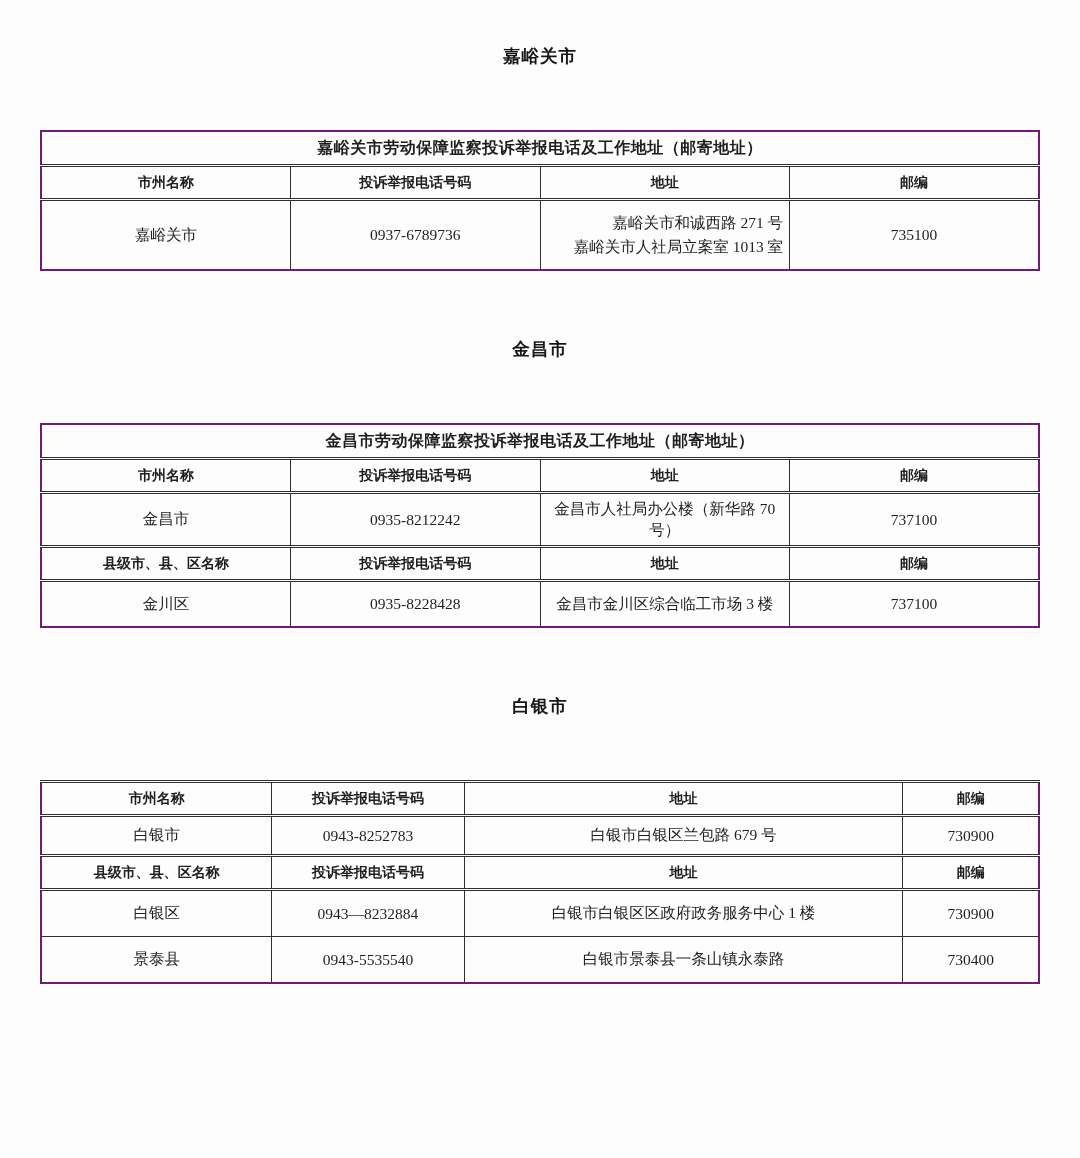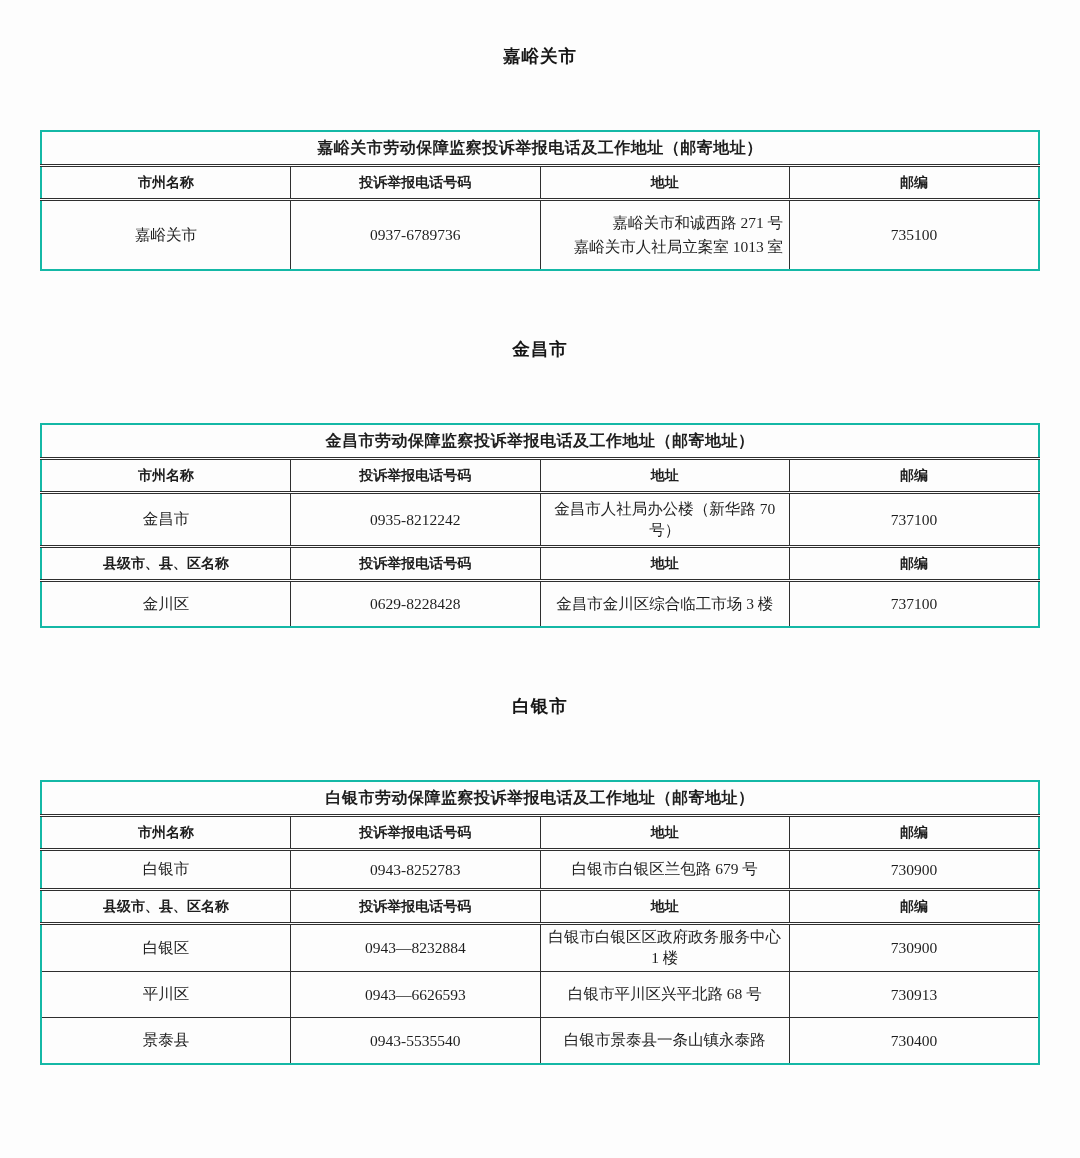--- a/index.html
+++ b/index.html
@@ -38,21 +38,21 @@
   }
   table.t th, table.t td {
     border: 1px solid #2f2f2f;
     text-align: center;
     vertical-align: middle;
     padding: 2px 6px;
     font-size: 15.5px;
     font-weight: normal;
     overflow: hidden;
   }
-  table.t { border: 2px solid #14b8a6; }
+  table.t { border: 2px solid #701a75; }
   tr.row-title th {
     height: 28px;
     font-size: 16px;
     font-weight: bold;
     border-bottom: 3px double #2f2f2f;
     letter-spacing: 0.5px;
   }
   tr.row-head th {
     height: 27px;
     font-size: 14px;
@@ -119,33 +119,30 @@
       <td class="c4">737100</td>
     </tr>
     <tr class="row-head">
       <th class="c1">县级市、县、区名称</th>
       <th class="c2">投诉举报电话号码</th>
       <th class="c3">地址</th>
       <th class="c4">邮编</th>
     </tr>
     <tr class="row-sub">
       <td class="c1">金川区</td>
-      <td class="c2">0629-8228428</td>
+      <td class="c2">0935-8228428</td>
       <td class="c3">金昌市金川区综合临工市场 3 楼</td>
       <td class="c4">737100</td>
     </tr>
   </tbody>
     </table>
 
   <h2 class="sec-title">白银市</h2>
   <table class="t t3">
     <tbody>
-        <tr class="row-title">
-      <th colspan="4">白银市劳动保障监察投诉举报电话及工作地址（邮寄地址）</th>
-    </tr>
     <tr class="row-head">
       <th class="c1">市州名称</th>
       <th class="c2">投诉举报电话号码</th>
       <th class="c3">地址</th>
       <th class="c4">邮编</th>
     </tr>
     <tr class="row-city">
       <td class="c1">白银市</td>
       <td class="c2">0943-8252783</td>
       <td class="c3">白银市白银区兰包路 679 号</td>
@@ -157,26 +154,20 @@
       <th class="c3">地址</th>
       <th class="c4">邮编</th>
     </tr>
     <tr class="row-sub">
       <td class="c1">白银区</td>
       <td class="c2">0943—8232884</td>
       <td class="c3">白银市白银区区政府政务服务中心 1 楼</td>
       <td class="c4">730900</td>
     </tr>
     <tr class="row-sub">
-      <td class="c1">平川区</td>
-      <td class="c2">0943—6626593</td>
-      <td class="c3">白银市平川区兴平北路 68 号</td>
-      <td class="c4">730913</td>
-    </tr>
-    <tr class="row-sub">
       <td class="c1">景泰县</td>
       <td class="c2">0943-5535540</td>
       <td class="c3">白银市景泰县一条山镇永泰路</td>
       <td class="c4">730400</td>
     </tr>
   </tbody>
     </table>
 
 </div>
 

